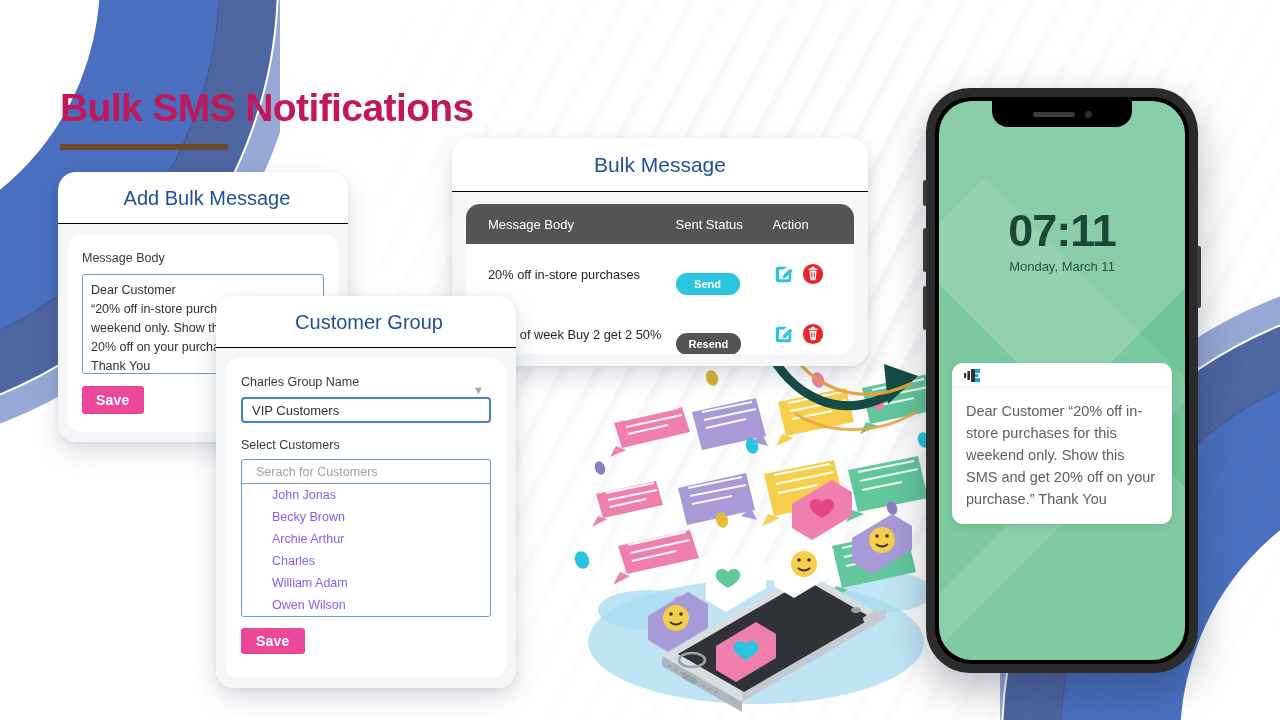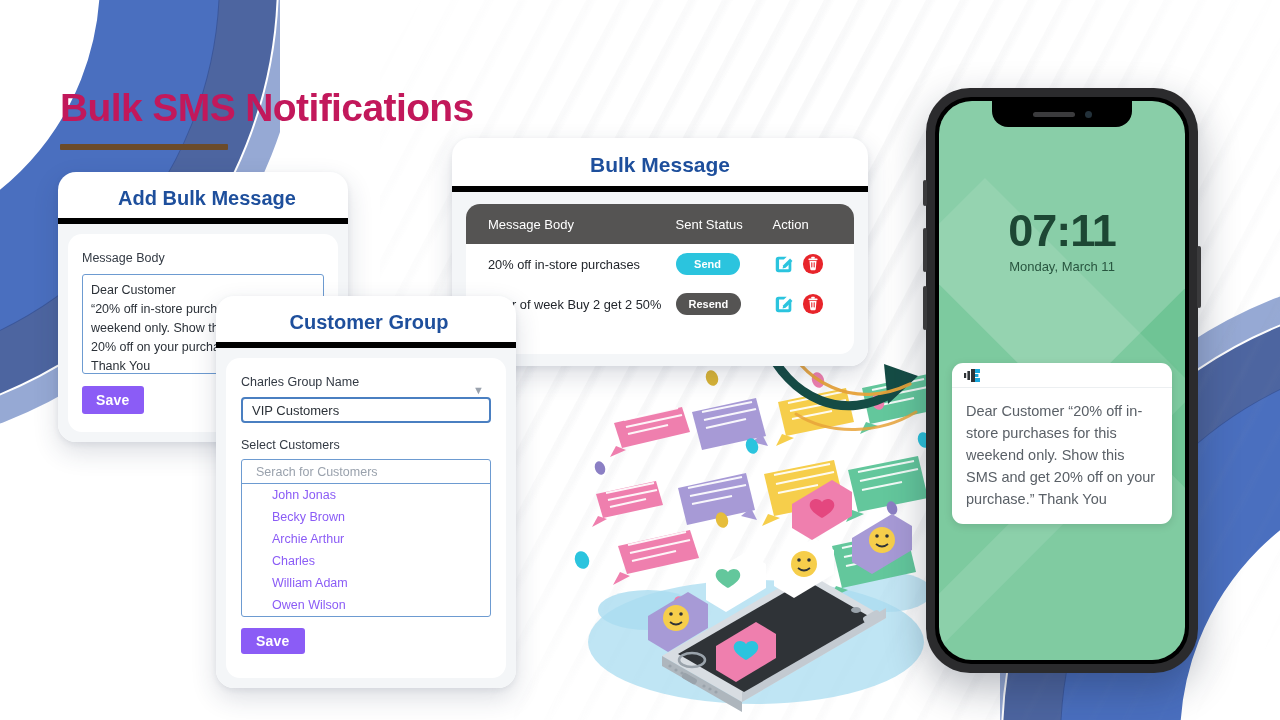--- a/index.html
+++ b/index.html
@@ -53,35 +53,35 @@
 
   
   .card {
     position: absolute;
     background: #ffffff;
     border-radius: 18px;
     box-shadow: 0 10px 26px rgba(40,50,80,.16), 0 2px 6px rgba(40,50,80,.08);
   }
   .card-head {
     text-align: center;
-    font-size: 20px; font-weight: bold;
+    font-size: 20px; font-weight: normal;
     color: #1e4f9c;
-    border-bottom: 6px solid #000000;
+    border-bottom: 1px solid #000000;
   }
   .card-body { background: #f4f6f8; border-radius: 0 0 18px 18px; }
   .inner-panel { background: #fff; border-radius: 14px; }
 
   .field-label { font-size: 12.5px; color: #333a44; }
   .text-input {
     border: 2px solid #4a7fc1; border-radius: 4px;
     background: #fff; font-size: 13px; color: #2b3138;
     display: flex; align-items: center;
   }
   .btn-save {
-    background: #8b5cf6; color: #fff; border: none;
+    background: #ec4899; color: #fff; border: none;
     font-family: inherit; font-weight: bold; font-size: 14px;
     border-radius: 3px; cursor: pointer; letter-spacing: .2px;
   }
 
   
   #card-add { left: 58px; top: 172px; width: 290px; height: 270px; }
   #card-add .card-head { height: 52px; line-height: 52px; padding-left: 8px; }
   #card-add .card-body { height: 218px; padding: 10px; }
   #card-add .inner-panel { height: 100%; padding: 14px 14px 0 14px; }
   #msg-textarea {
@@ -105,21 +105,21 @@
     padding: 12px 0 12px 0; height: 40px;
   }
   .tbl thead tr th:first-child { border-radius: 10px 0 0 0; padding-left: 22px; }
   .tbl thead tr th:last-child  { border-radius: 0 10px 0 0; }
   .tbl td { font-size: 12.8px; color: #22262c; padding: 9px 0; vertical-align: middle; }
   .tbl td.c-body { padding-left: 22px; }
   .col-body { width: 54%; } .col-status { width: 25%; } .col-action { width: 21%; }
   .pill {
     display: inline-block; min-width: 64px; text-align: center;
     padding: 5px 13px; border-radius: 13px;
-    font-size: 11px; font-weight: bold; color: #fff; cursor: pointer;
+    font-size: 11px; font-weight: bold; color: #fff; cursor: pointer; margin-top: 20px;
   }
   .pill.send   { background: #2bc4de; }
   .pill.resend { background: #555453; }
   .act-wrap { display: flex; align-items: center; gap: 7px; }
   .ic-edit, .ic-del { width: 22px; height: 22px; cursor: pointer; display: block; }
 
   
   #card-group { left: 216px; top: 296px; width: 300px; height: 392px; }
   #card-group .card-head { height: 52px; line-height: 52px; font-size: 20px; padding-left: 6px; }
   #card-group .card-body { height: 340px; padding: 10px; }

